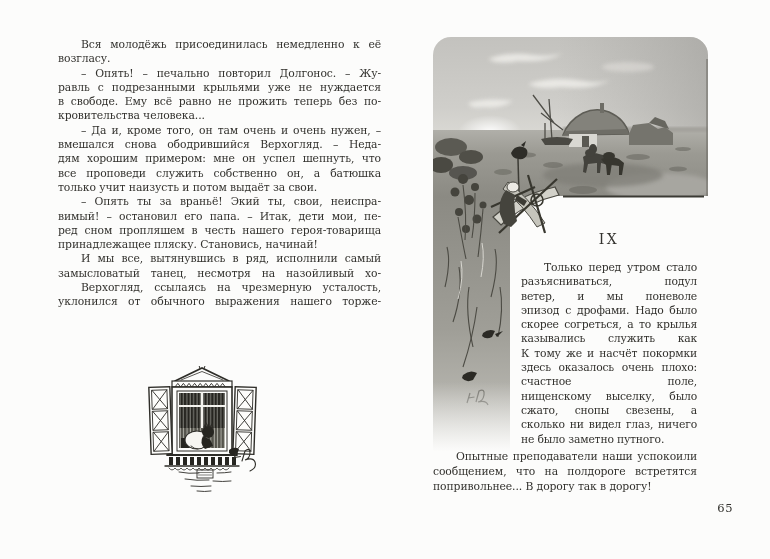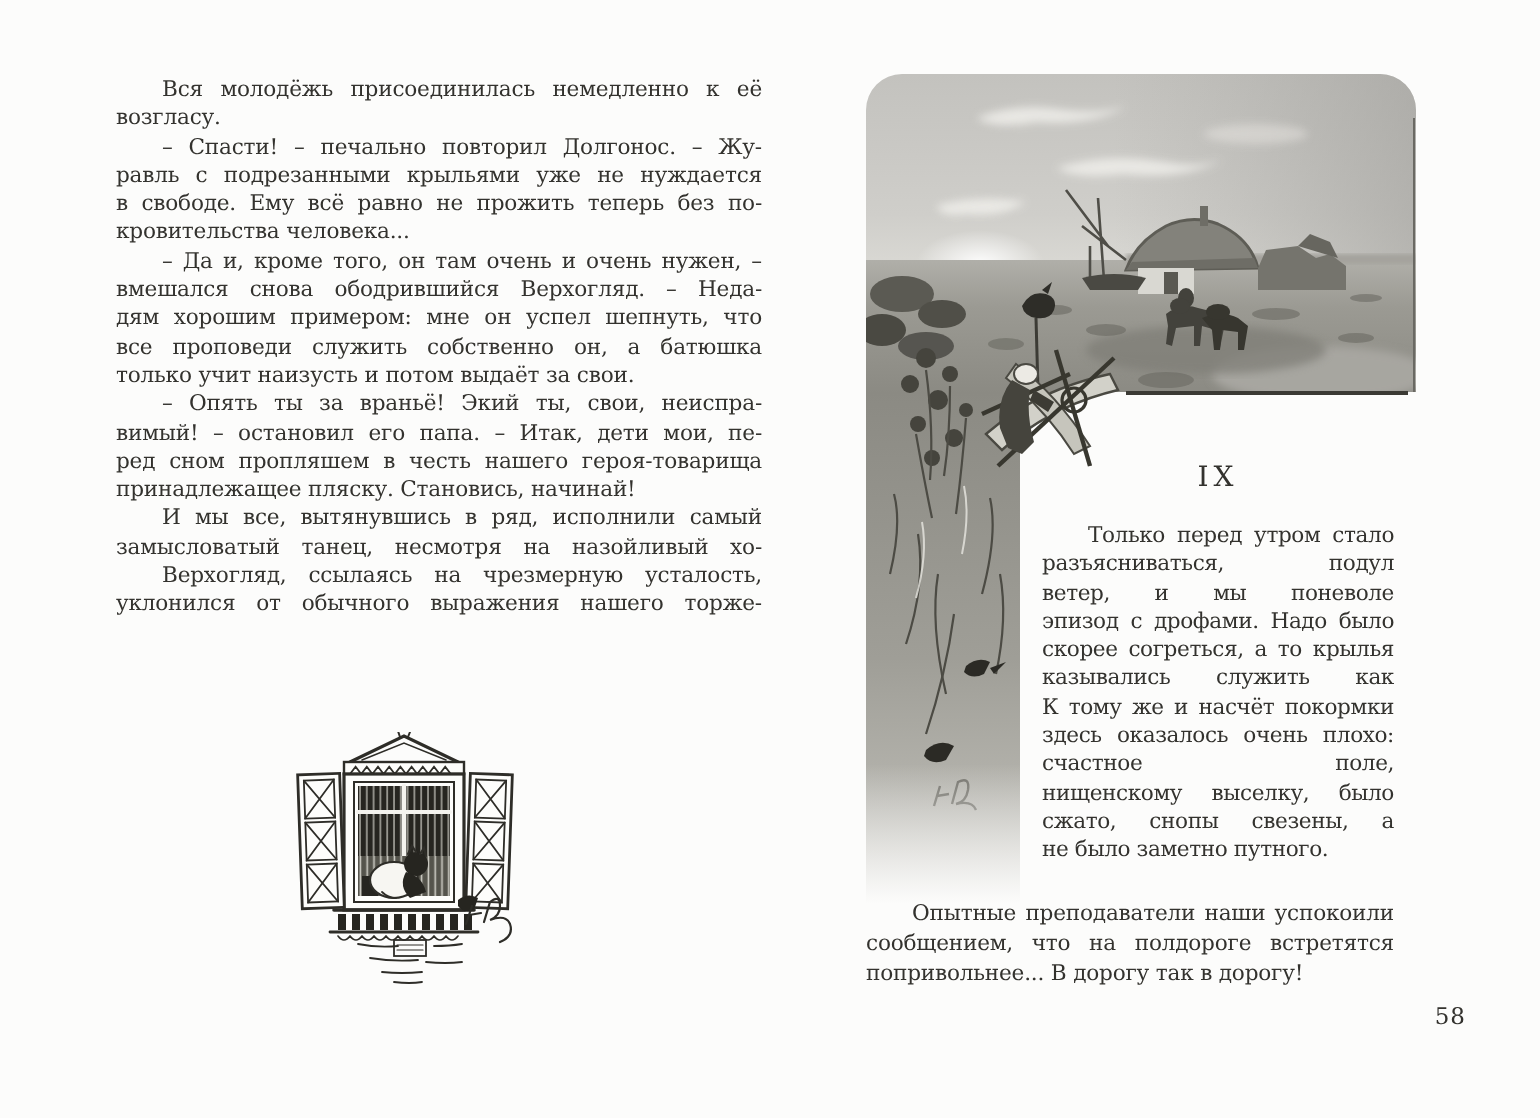--- a/index.html
+++ b/index.html
@@ -20,21 +20,21 @@
   #illo-left{left:145px;top:366px;}
 </style>
 </head>
 <body>
 
 <div class="spread">
 
   <div class="col left-col">
       <div class="tline indent">Вся молодёжь присоединилась немедленно к её</div>
       <div class="tline end">возгласу.</div>
-      <div class="tline indent">– Спасти! – печально повторил Долгонос. – Жу-</div>
+      <div class="tline indent">– Опять! – печально повторил Долгонос. – Жу-</div>
       <div class="tline">равль с подрезанными крыльями уже не нуждается</div>
       <div class="tline">в свободе. Ему всё равно не прожить теперь без по-</div>
       <div class="tline end">кровительства человека...</div>
       <div class="tline indent">– Да и, кроме того, он там очень и очень нужен, –</div>
       <div class="tline">вмешался снова ободрившийся Верхогляд. – Неда-</div>
       <div class="tline">дям хорошим примером: мне он успел шепнуть, что</div>
       <div class="tline">все проповеди служить собственно он, а батюшка</div>
       <div class="tline end">только учит наизусть и потом выдаёт за свои.</div>
       <div class="tline indent">– Опять ты за враньё! Экий ты, свои, неиспра-</div>
       <div class="tline">вимый! – остановил его папа. – Итак, дети мои, пе-</div>
@@ -283,22 +283,23 @@
       <div class="tline">разъясниваться, подул холодный</div>
       <div class="tline">ветер, и мы поневоле вспомнили</div>
       <div class="tline">эпизод с дрофами. Надо было</div>
       <div class="tline">скорее согреться, а то крылья от-</div>
       <div class="tline">казывались служить как следует.</div>
       <div class="tline">К тому же и насчёт покормки</div>
       <div class="tline">здесь оказалось очень плохо: не-</div>
       <div class="tline">счастное поле, принадлежащее</div>
       <div class="tline">нищенскому выселку, было давно</div>
       <div class="tline">сжато, снопы свезены, а кругом,</div>
+      <div class="tline">сколько ни видел глаз, ничего</div>
       <div class="tline end">не было заметно путного.</div>
     </div>
   <div class="col bottom-col">
       <div class="tline indent">Опытные преподаватели наши успокоили всех</div>
       <div class="tline">сообщением, что на полдороге встретятся места</div>
       <div class="tline end">попривольнее... В дорогу так в дорогу!</div>
     </div>
-  <div class="pagenum">58</div>
+  <div class="pagenum">65</div>
 
 </div>
 
 </body></html>

